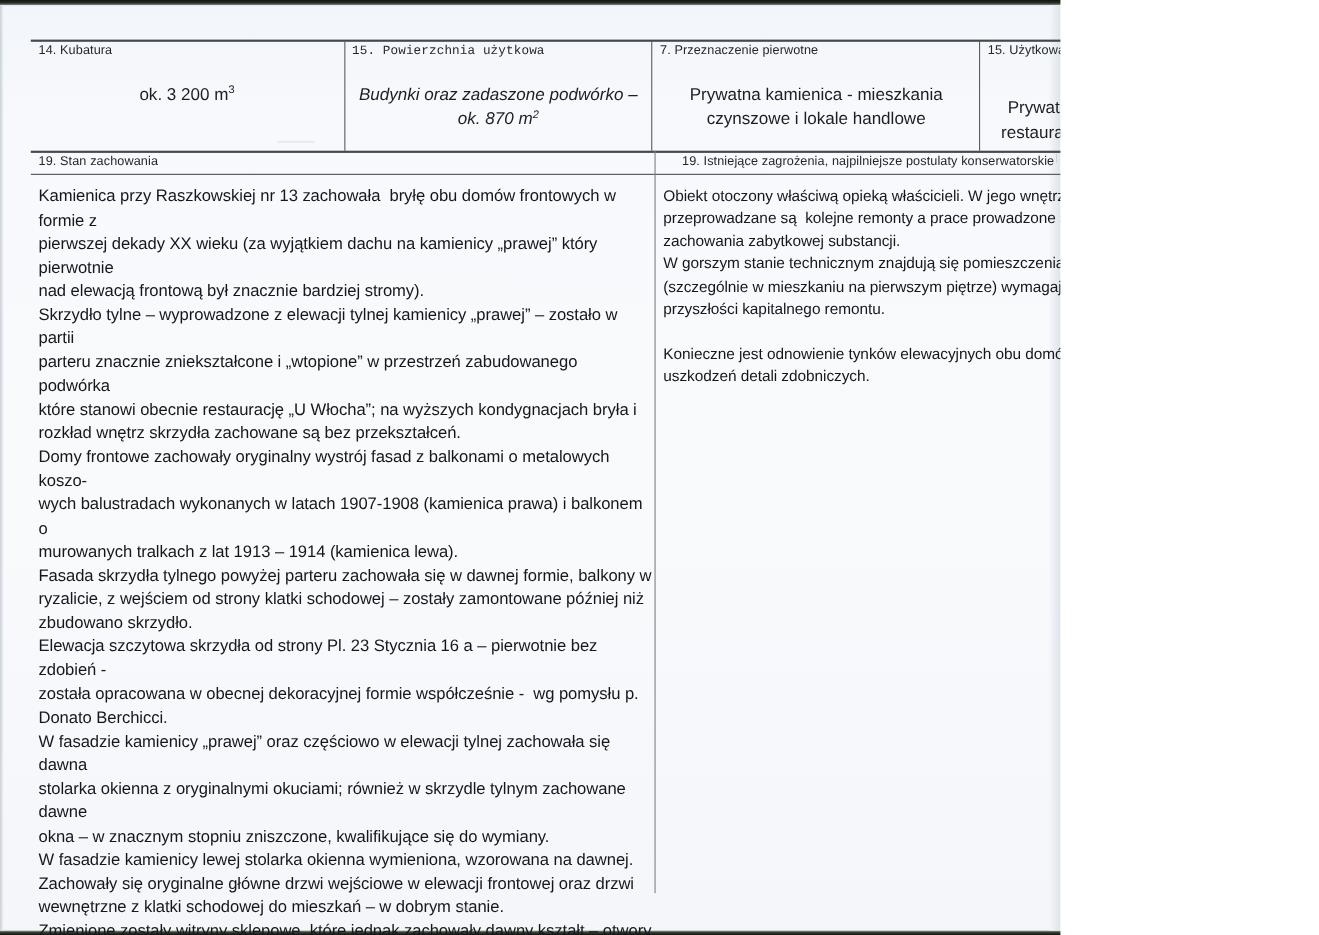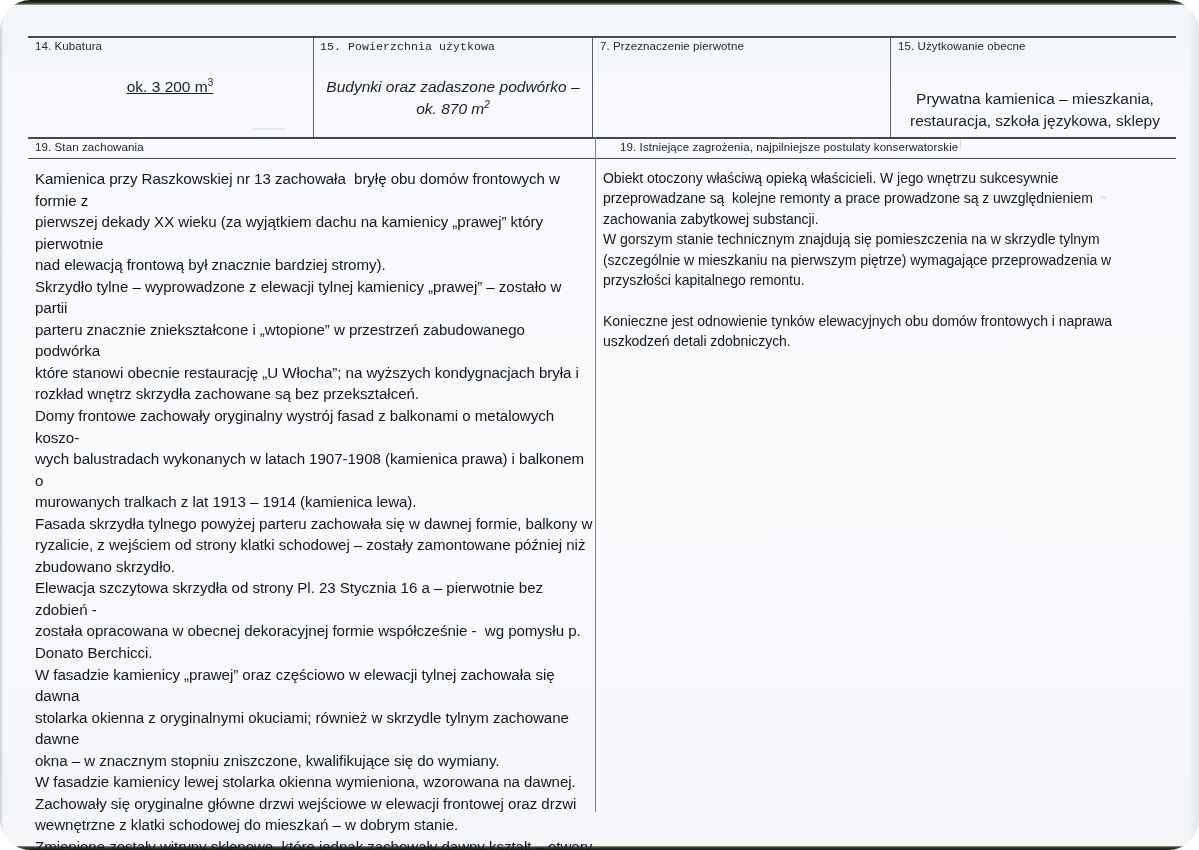--- a/index.html
+++ b/index.html
@@ -9,27 +9,26 @@
   }
   body {
     width: 1199px;
     height: 850px;
     font-family: "Liberation Sans", sans-serif;
     overflow: hidden;
   }
 
   #page {
     position: relative;
-    width: 1199px;
+    width: 964px;
     height: 850px;
     background: #f4f7fb;
     background-image:
       linear-gradient(180deg, #f2f5fa 0%, #f7f9fc 12%, #f9fafc 55%, #f4f6fa 100%);
     overflow: hidden;
-    border-radius: 31px;
   }
 
   
   .scan-edge-top {
     position: absolute;
     left: 0; top: 0;
     width: 1199px; height: 5px;
     background: linear-gradient(180deg, #101510 0%, #2a3024 55%, #7d8378 88%, #d7dde3 100%);
   }
   .scan-edge-bottom {
@@ -124,27 +123,29 @@
   <div class="scan-edge-left"></div>
   <div class="scan-edge-right"></div>
 
   <div class="hrule thick" style="left:28px; top:36px; width:1148px;"></div>
 
   <div class="vrule" style="left:313px; top:37px; height:100px;"></div>
   <div class="vrule" style="left:592px; top:37px; height:100px;"></div>
   <div class="vrule" style="left:890px; top:37px; height:100px;"></div>
 
   <div class="field-label" style="left:35px; top:40px;">14. Kubatura</div>
-  <div class="cell-value" style="left:30px; top:76px; width:280px;text-decoration:underline;"><span>ok. 3 200 m</span><sup>3</sup></div>
+  <div class="cell-value" style="left:30px; top:76px; width:280px;"><span>ok. 3 200 m</span><sup>3</sup></div>
 
   <div class="field-label" style="left:320px; top:40px;font-family:Liberation Mono, monospace;">15. Powierzchnia użytkowa</div>
   <div class="cell-value" style="left:316px; top:76px; width:274px;font-style:italic;"><span>Budynki oraz zadaszone podwórko –
 ok. 870 m</span><sup>2</sup></div>
 
   <div class="field-label" style="left:600px; top:40px;">7. Przeznaczenie pierwotne</div>
+  <div class="cell-value" style="left:596px; top:76px; width:292px;"><span>Prywatna kamienica - mieszkania
+czynszowe i lokale handlowe</span><sup></sup></div>
 
   <div class="field-label" style="left:898px; top:40px;">15. Użytkowanie obecne</div>
   <div class="cell-value" style="left:894px; top:88px; width:282px;"><span>Prywatna kamienica – mieszkania,
 restauracja, szkoła językowa, sklepy</span><sup></sup></div>
 
   <div class="hrule thick" style="left:28px; top:137px; width:1148px;"></div>
 
   <div class="field-label" style="left:35px; top:141px;">19. Stan zachowania</div>
   <div class="field-label" style="left:620px; top:141px;">19. Istniejące zagrożenia, najpilniejsze postulaty konserwatorskie</div>
 

